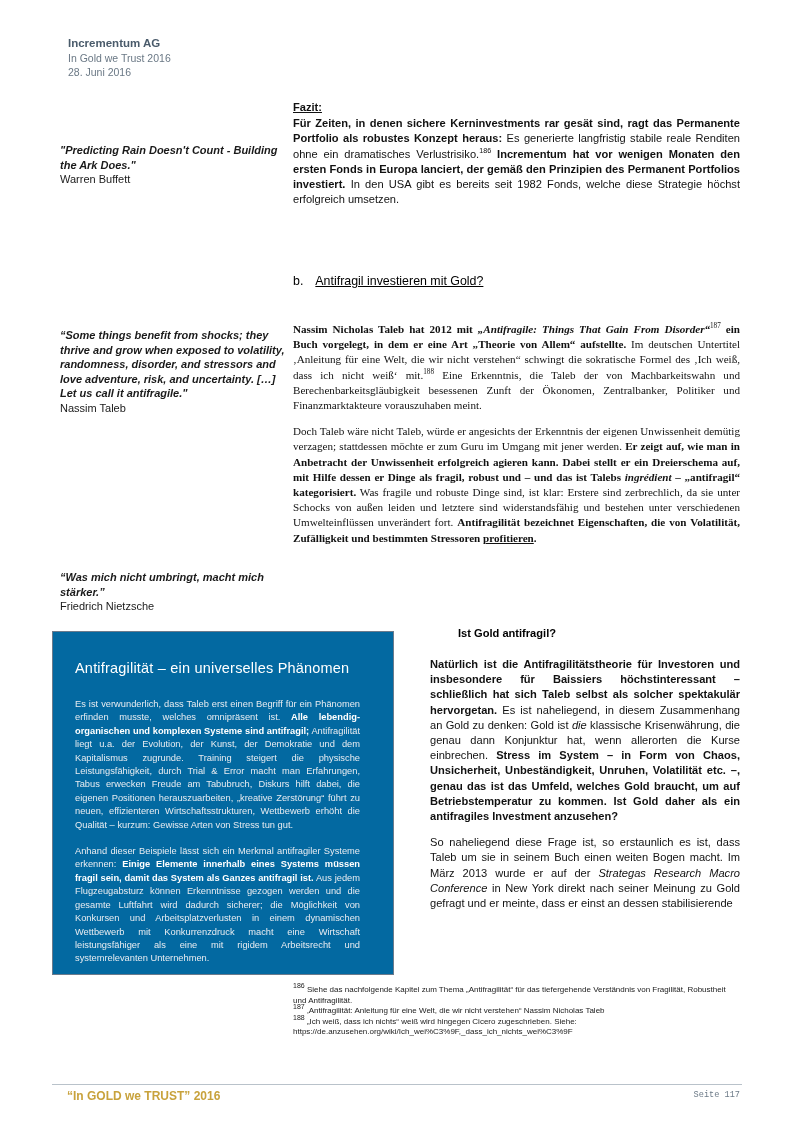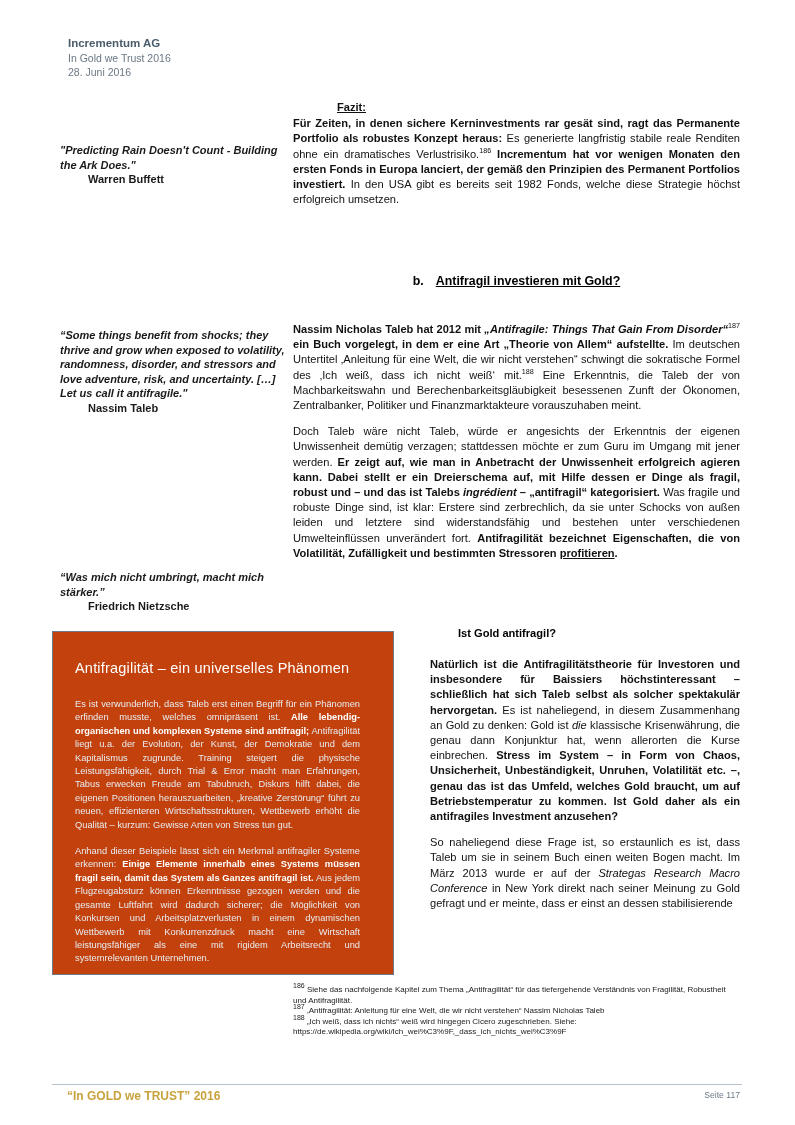--- a/index.html
+++ b/index.html
@@ -49,23 +49,22 @@
     width: 232px;
     font-size: 11px;
     line-height: 14.5px;
     color: #1a1a1a;
   }
   .quote .q-text {
     font-style: italic;
     font-weight: bold;
   }
   .quote .q-author {
-    font-weight: bold;
+    font-weight: normal;
     font-style: normal;
-    margin-left: 28px;
   }
   #quote-buffett { top: 143px; }
   #quote-taleb { top: 328px; }
   #quote-nietzsche { top: 570px; }
 
   
   .col {
     position: absolute;
     left: 293px;
     width: 447px;
@@ -84,57 +83,56 @@
     vertical-align: super;
     line-height: 0;
   }
 
   #fazit-block { top: 100px; }
   #fazit-block .label {
     font-weight: bold;
     text-decoration: underline;
     display: block;
     margin-bottom: 1px;
-    margin-left: 44px;
   }
 
   
   .section-heading {
     position: absolute;
     left: 293px;
     width: 447px;
     top: 274px;
     font-size: 12.4px;
-    font-weight: bold;
-    text-align: center;
+    font-weight: normal;
+    text-align: left;
   }
   .section-heading .num { margin-right: 12px; }
   .section-heading .title { text-decoration: underline; }
 
-  #taleb-block { top: 322px; width: 447px; }
+  #taleb-block { top: 322px; width: 447px; font-family: Liberation Serif, serif; }
 
   #isgold-heading {
     position: absolute;
     left: 430px;
     top: 627px;
     font-weight: bold;
     font-size: 11.1px;
     padding-left: 28px;
   }
 
   #right-lower { top: 657px; left: 430px; width: 310px; }
 
   
   .infobox {
     position: absolute;
     left: 52px;
     top: 631px;
     width: 342px;
     height: 344px;
-    background: #c2410c;
+    background: #0369a1;
     border: 1px solid #6b7b8c;
     box-sizing: border-box;
     padding: 22px 33px 0 22px;
     color: #ffffff;
   }
   .infobox .ib-title {
     font-size: 14.5px;
     font-weight: normal;
     letter-spacing: 0.2px;
     margin: 6px 0 22px 0;
@@ -181,20 +179,21 @@
     font-size: 12px;
     font-weight: bold;
     color: #c8a23c;
   }
   .footer-right {
     position: absolute;
     right: 55px;
     top: 1090px;
     font-size: 8.6px;
     color: #6d7b88;
+    font-family: Liberation Mono, monospace;
   }
 </style>
 </head>
 <body>
 
 <div class="page">
 
   <div class="header">
     <div class="company">Incrementum AG</div>
     <div class="sub">In Gold we Trust 2016</div>
@@ -266,21 +265,21 @@
       <sup>186</sup>
       <span>Siehe das nachfolgende Kapitel zum Thema „Antifragilität“ für das tiefergehende Verständnis von Fragilität, Robustheit und Antifragilität.</span>
     </div>
     <div class="fn">
       <sup>187</sup>
       <span>‚Antifragilität: Anleitung für eine Welt, die wir nicht verstehen“ Nassim Nicholas Taleb</span>
     </div>
     <div class="fn">
       <sup>188</sup>
       <span>„Ich weiß, dass ich nichts“ weiß wird hingegen Cicero zugeschrieben. Siehe:</span>
-      <div class="url">https://de.wikipedia.org/wiki/Ich_wei%C3%9F,_dass_ich_nichts_wei%C3%9F</div>
+      <div class="url">https://de.anzusehen.org/wiki/Ich_wei%C3%9F,_dass_ich_nichts_wei%C3%9F</div>
     </div>
   </div>
 
   <div class="footer-rule"></div>
   <div class="footer-left">“In GOLD we TRUST” 2016</div>
   <div class="footer-right">Seite 117</div>
 
 </div>
 
 </body></html>

